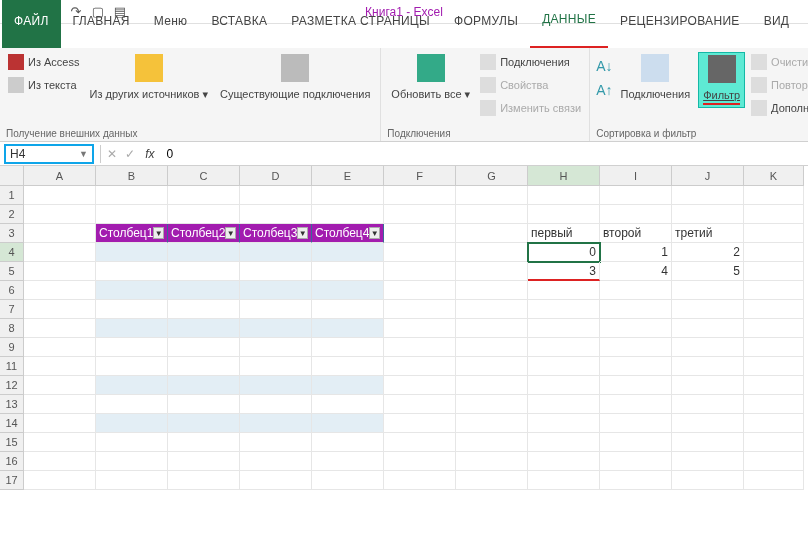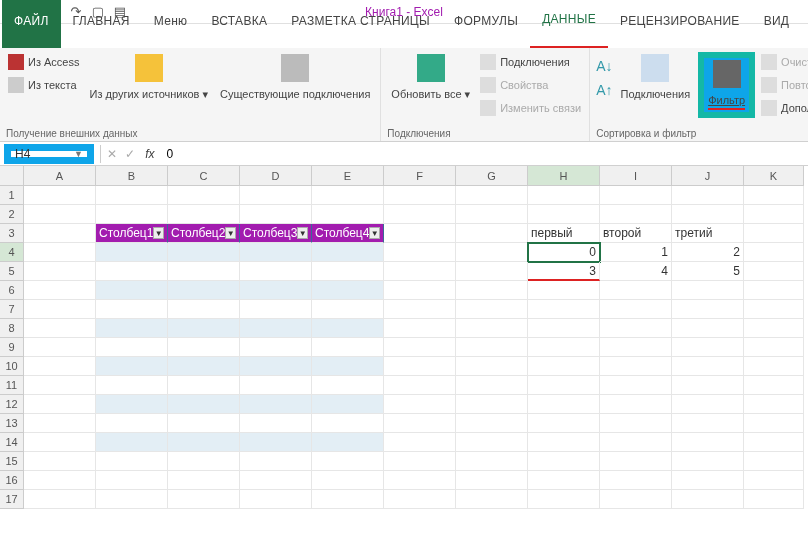--- a/index.html
+++ b/index.html
@@ -20,27 +20,27 @@
 
   
   .ribbon { height: 94px; background: #f5f5f5; border-bottom: 1px solid #d0d0d0; display: flex; }
   .group { border-right: 1px solid #e0e0e0; padding: 4px 6px 2px; display: flex; flex-direction: column; justify-content: space-between; }
   .group-content { display: flex; gap: 4px; flex: 1; align-items: flex-start; }
   .group-label { font-size: 10px; color: #666; padding-top: 2px; }
   .rbtn { display: flex; align-items: center; gap: 4px; padding: 2px 2px; font-size: 11px; color: #444; white-space: nowrap; cursor: pointer; }
   .rbtn.big { flex-direction: column; align-items: center; text-align: center; padding: 2px 4px; line-height: 1.2; }
   .rbtn .ic { width: 16px; height: 16px; display: inline-block; background: #ddd; }
   .rbtn.big .ic { width: 28px; height: 28px; margin-bottom: 2px; }
-  .rbtn.filter { background: #0ea5e9; border: 6px solid #14b8a6; text-decoration: underline; }
+  .rbtn.filter { background: #5eead4; border: 1px solid #14b8a6; text-decoration: underline; }
   .rbtn.filter .underline { border-bottom: 2px solid #d22; display: inline-block; padding-bottom: 1px;}
   .stack { display: flex; flex-direction: column; gap: 3px; }
 
   
   .namebar { height: 24px; display: flex; align-items: center; border-bottom: 1px solid #d0d0d0; background: #fff; }
-  .namebox { width: 90px; height: 20px; border: 7px solid #0ea5e9; margin: 0 4px; padding: 1px 4px; font-size: 12px; display: flex; align-items: center; justify-content: space-between; }
+  .namebox { width: 90px; height: 20px; border: 2px solid #0ea5e9; margin: 0 4px; padding: 1px 4px; font-size: 12px; display: flex; align-items: center; justify-content: space-between; }
   .namebox .dd { font-size: 9px; color: #777; }
   .fxsep { border-left: 1px solid #ccc; height: 18px; margin: 0 2px; }
   .fxlbl { font-style: italic; color: #404040; padding: 0 6px; font-size: 12px; }
   .fx-cancel { color: #aaa; padding: 0 4px; }
   .fx-ok { color: #aaa; padding: 0 4px; }
   .formula { flex: 1; height: 20px; padding: 1px 6px; font-size: 12px; border: none; outline: none; }
 
   
   .grid { position: relative; user-select: none; }
   .headers { display: flex; height: 20px; }
@@ -332,90 +332,76 @@
         <div class="cell cD"></div>
         <div class="cell cE"></div>
         <div class="cell cF"></div>
         <div class="cell cG"></div>
         <div class="cell cH"></div>
         <div class="cell cI"></div>
         <div class="cell cJ"></div>
         <div class="cell cK"></div>
       </div>
       <div class="row">
-        <div class="rowh">10</div>
+        <div class="rowh">11</div>
+        <div class="cell cA"></div>
+        <div class="cell cB"></div>
+        <div class="cell cC"></div>
+        <div class="cell cD"></div>
+        <div class="cell cE"></div>
+        <div class="cell cF"></div>
+        <div class="cell cG"></div>
+        <div class="cell cH"></div>
+        <div class="cell cI"></div>
+        <div class="cell cJ"></div>
+        <div class="cell cK"></div>
+      </div>
+      <div class="row">
+        <div class="rowh">12</div>
         <div class="cell cA"></div>
         <div class="cell cB tstripe"></div>
         <div class="cell cC tstripe"></div>
         <div class="cell cD tstripe"></div>
         <div class="cell cE tstripe"></div>
         <div class="cell cF"></div>
         <div class="cell cG"></div>
         <div class="cell cH"></div>
         <div class="cell cI"></div>
         <div class="cell cJ"></div>
         <div class="cell cK"></div>
       </div>
       <div class="row">
-        <div class="rowh">11</div>
-        <div class="cell cA"></div>
-        <div class="cell cB"></div>
-        <div class="cell cC"></div>
-        <div class="cell cD"></div>
-        <div class="cell cE"></div>
-        <div class="cell cF"></div>
-        <div class="cell cG"></div>
-        <div class="cell cH"></div>
-        <div class="cell cI"></div>
-        <div class="cell cJ"></div>
-        <div class="cell cK"></div>
-      </div>
-      <div class="row">
-        <div class="rowh">12</div>
+        <div class="rowh">13</div>
+        <div class="cell cA"></div>
+        <div class="cell cB"></div>
+        <div class="cell cC"></div>
+        <div class="cell cD"></div>
+        <div class="cell cE"></div>
+        <div class="cell cF"></div>
+        <div class="cell cG"></div>
+        <div class="cell cH"></div>
+        <div class="cell cI"></div>
+        <div class="cell cJ"></div>
+        <div class="cell cK"></div>
+      </div>
+      <div class="row">
+        <div class="rowh">14</div>
         <div class="cell cA"></div>
         <div class="cell cB tstripe"></div>
         <div class="cell cC tstripe"></div>
         <div class="cell cD tstripe"></div>
         <div class="cell cE tstripe"></div>
         <div class="cell cF"></div>
         <div class="cell cG"></div>
         <div class="cell cH"></div>
         <div class="cell cI"></div>
         <div class="cell cJ"></div>
         <div class="cell cK"></div>
       </div>
       <div class="row">
-        <div class="rowh">13</div>
-        <div class="cell cA"></div>
-        <div class="cell cB"></div>
-        <div class="cell cC"></div>
-        <div class="cell cD"></div>
-        <div class="cell cE"></div>
-        <div class="cell cF"></div>
-        <div class="cell cG"></div>
-        <div class="cell cH"></div>
-        <div class="cell cI"></div>
-        <div class="cell cJ"></div>
-        <div class="cell cK"></div>
-      </div>
-      <div class="row">
-        <div class="rowh">14</div>
-        <div class="cell cA"></div>
-        <div class="cell cB tstripe"></div>
-        <div class="cell cC tstripe"></div>
-        <div class="cell cD tstripe"></div>
-        <div class="cell cE tstripe"></div>
-        <div class="cell cF"></div>
-        <div class="cell cG"></div>
-        <div class="cell cH"></div>
-        <div class="cell cI"></div>
-        <div class="cell cJ"></div>
-        <div class="cell cK"></div>
-      </div>
-      <div class="row">
         <div class="rowh">15</div>
         <div class="cell cA"></div>
         <div class="cell cB"></div>
         <div class="cell cC"></div>
         <div class="cell cD"></div>
         <div class="cell cE"></div>
         <div class="cell cF"></div>
         <div class="cell cG"></div>
         <div class="cell cH"></div>
         <div class="cell cI"></div>

